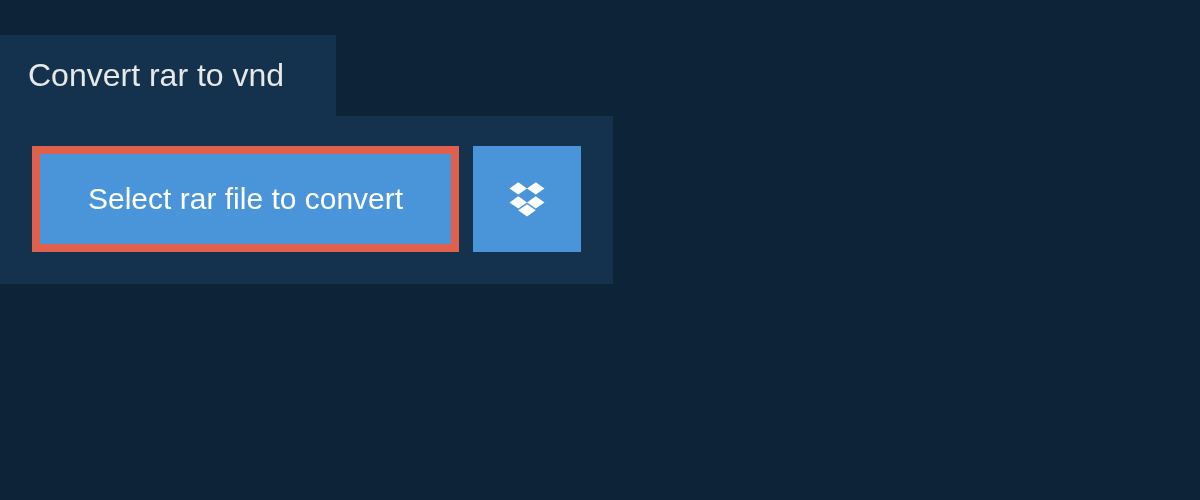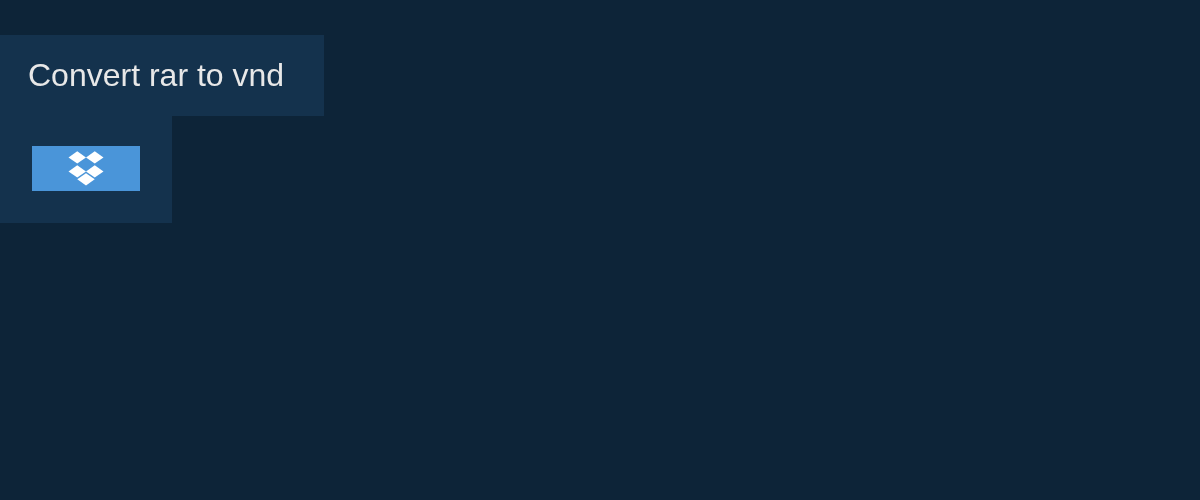--- a/index.html
+++ b/index.html
@@ -6,21 +6,21 @@
     body {
       width: 1200px;
       height: 500px;
       background: #0d2438;
       font-family: -apple-system, BlinkMacSystemFont, "Segoe UI", Helvetica, Arial, sans-serif;
       overflow: hidden;
     }
     .tab-header {
       display: inline-block;
       background: #14324d;
-      padding: 22px 40px 22px 28px;
+      padding: 22px 52px 22px 28px;
       margin-top: 35px;
     }
     .tab-title {
       color: #e8e8e8;
       font-size: 32px;
       font-weight: 300;
     }
     .panel {
       background: #14324d;
       padding: 30px 32px 32px 32px;
@@ -57,20 +57,21 @@
 </head>
 <body>
 
 
 
 <div class="tab-header">
   <div class="tab-title">Convert rar to vnd</div>
 </div>
 
 <div class="panel">
+  <button class="select-button">Select rar file to convert</button>
   <button class="dropbox-button">
     <span>
       <svg viewBox="0 0 48 48" xmlns="http://www.w3.org/2000/svg">
         <path d="M14 6 L24 13 L14 20 L4 13 Z"></path>
         <path d="M34 6 L44 13 L34 20 L24 13 Z"></path>
         <path d="M14 22 L24 29 L14 36 L4 29 Z"></path>
         <path d="M34 22 L44 29 L34 36 L24 29 Z"></path>
         <path d="M24 31 L34 38 L24 45 L14 38 Z"></path>
       </svg>
     </span>

